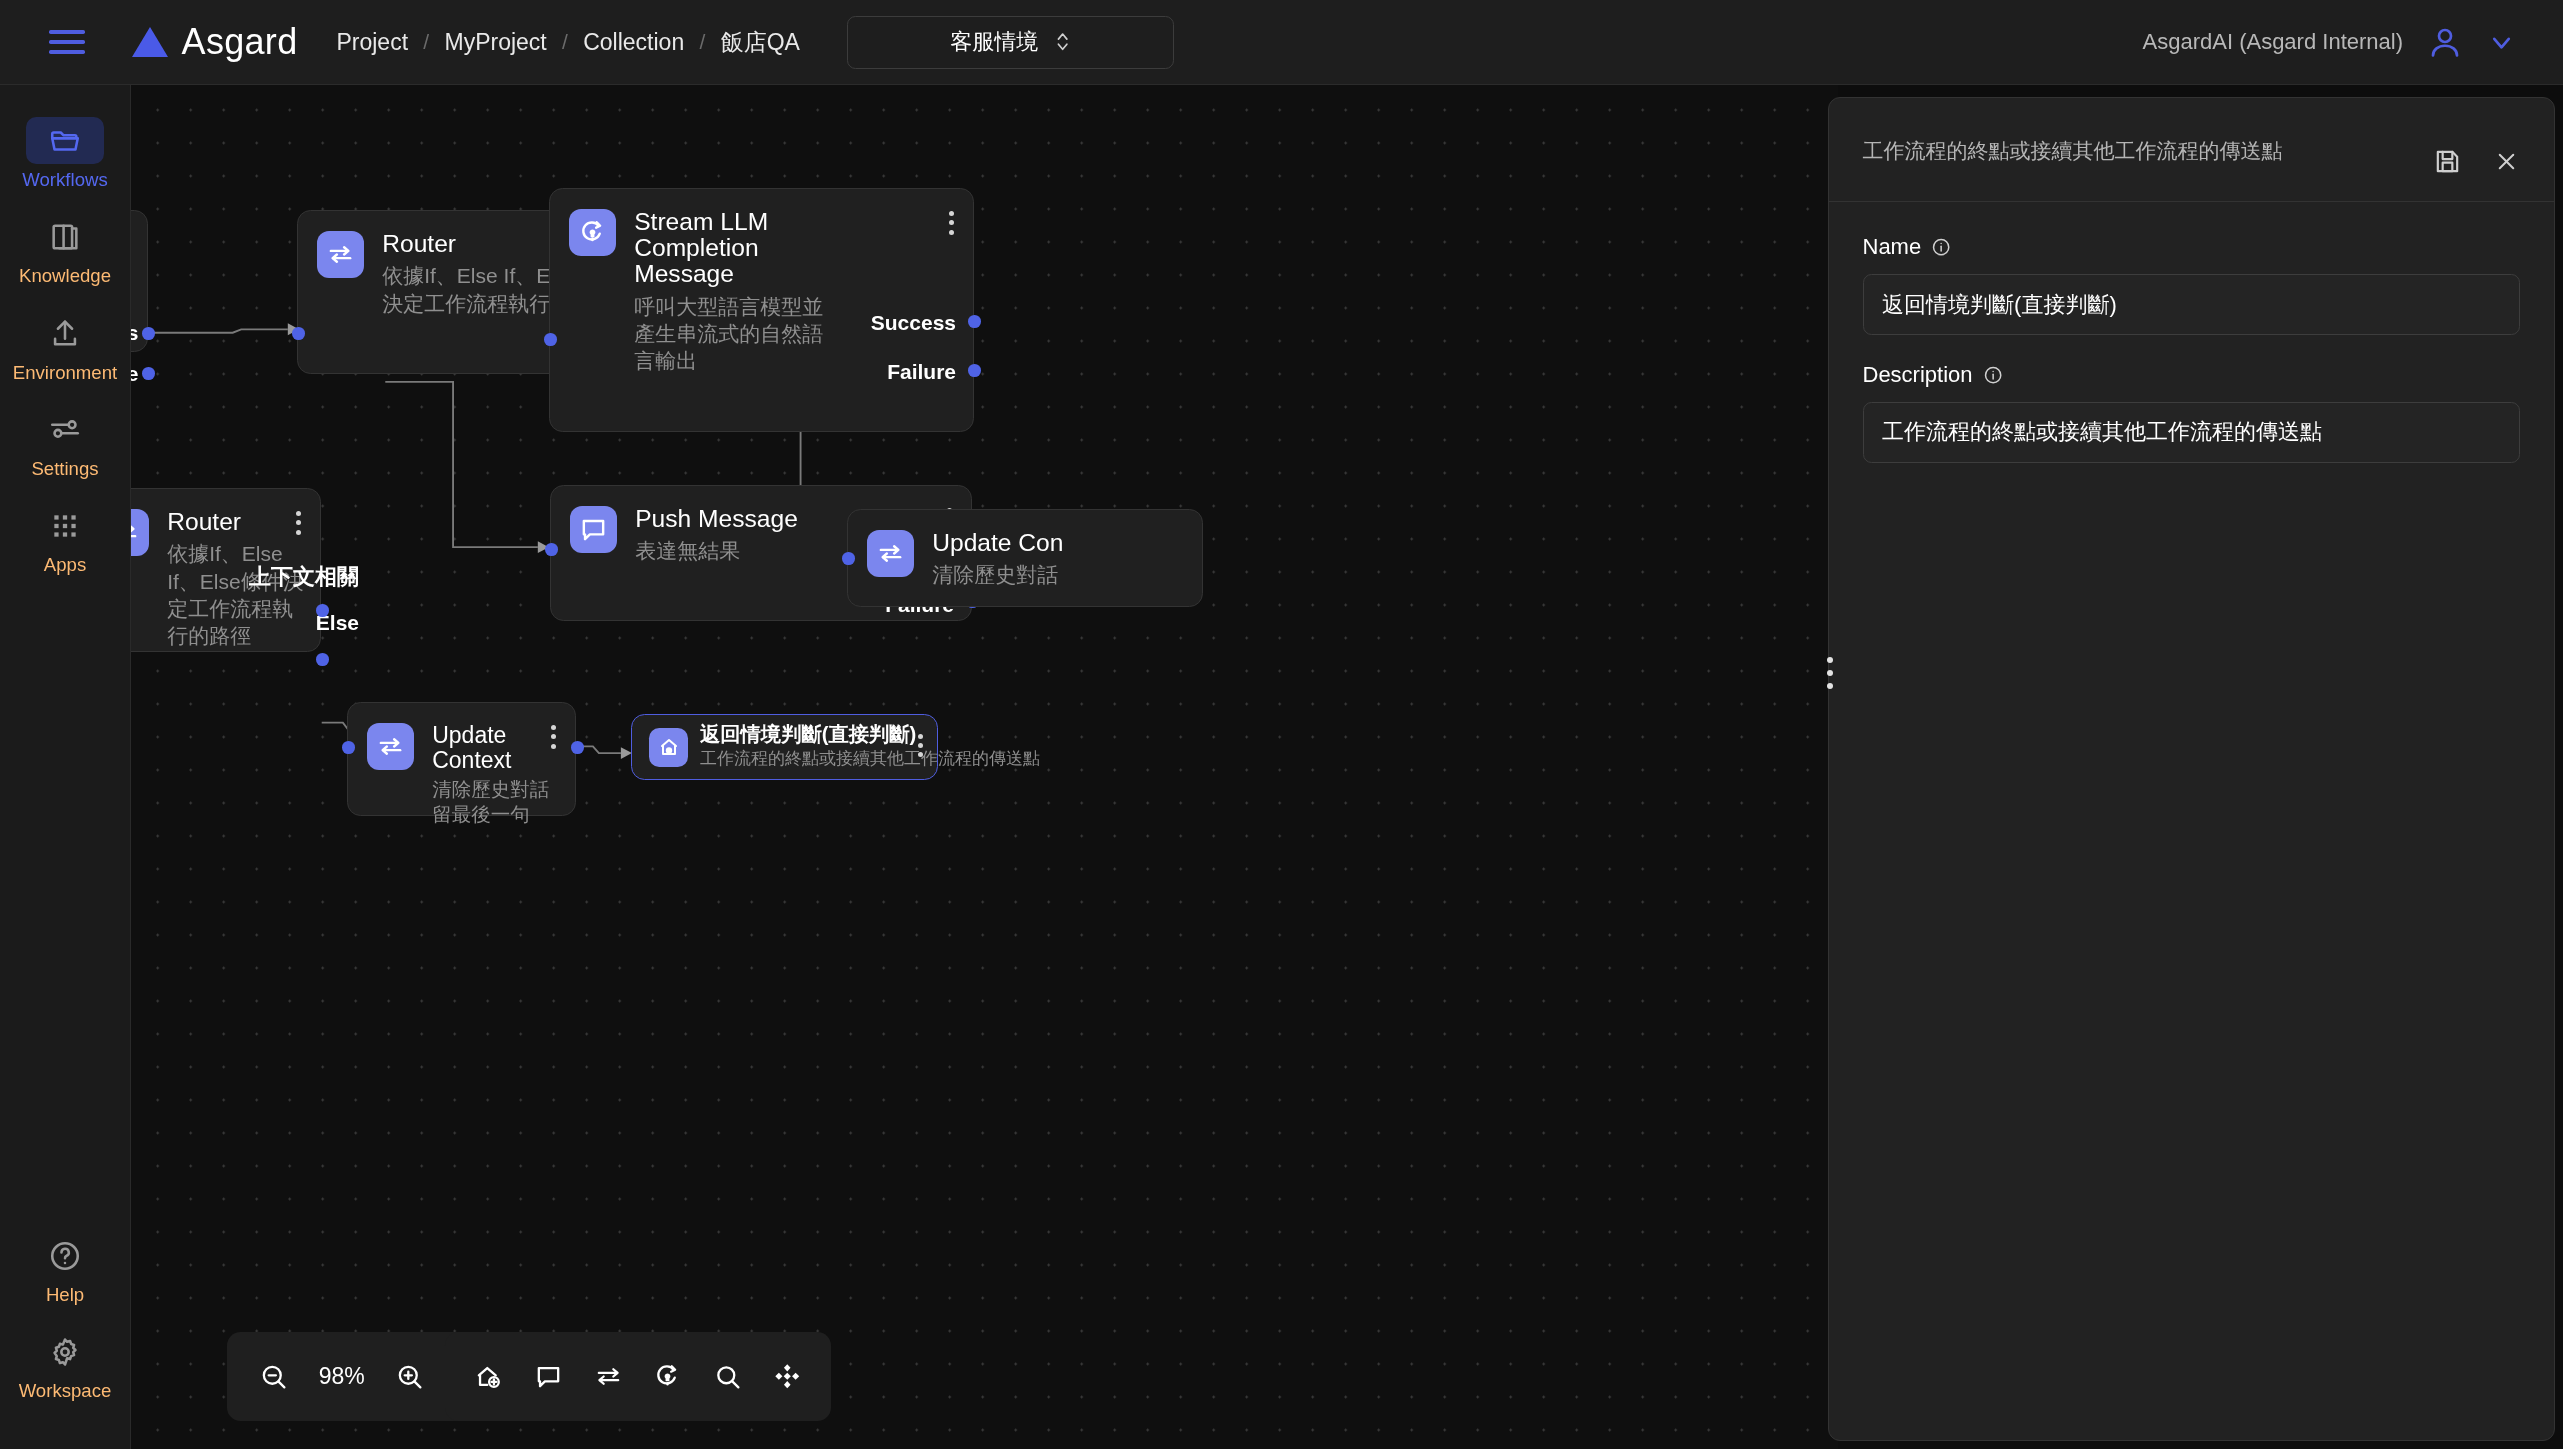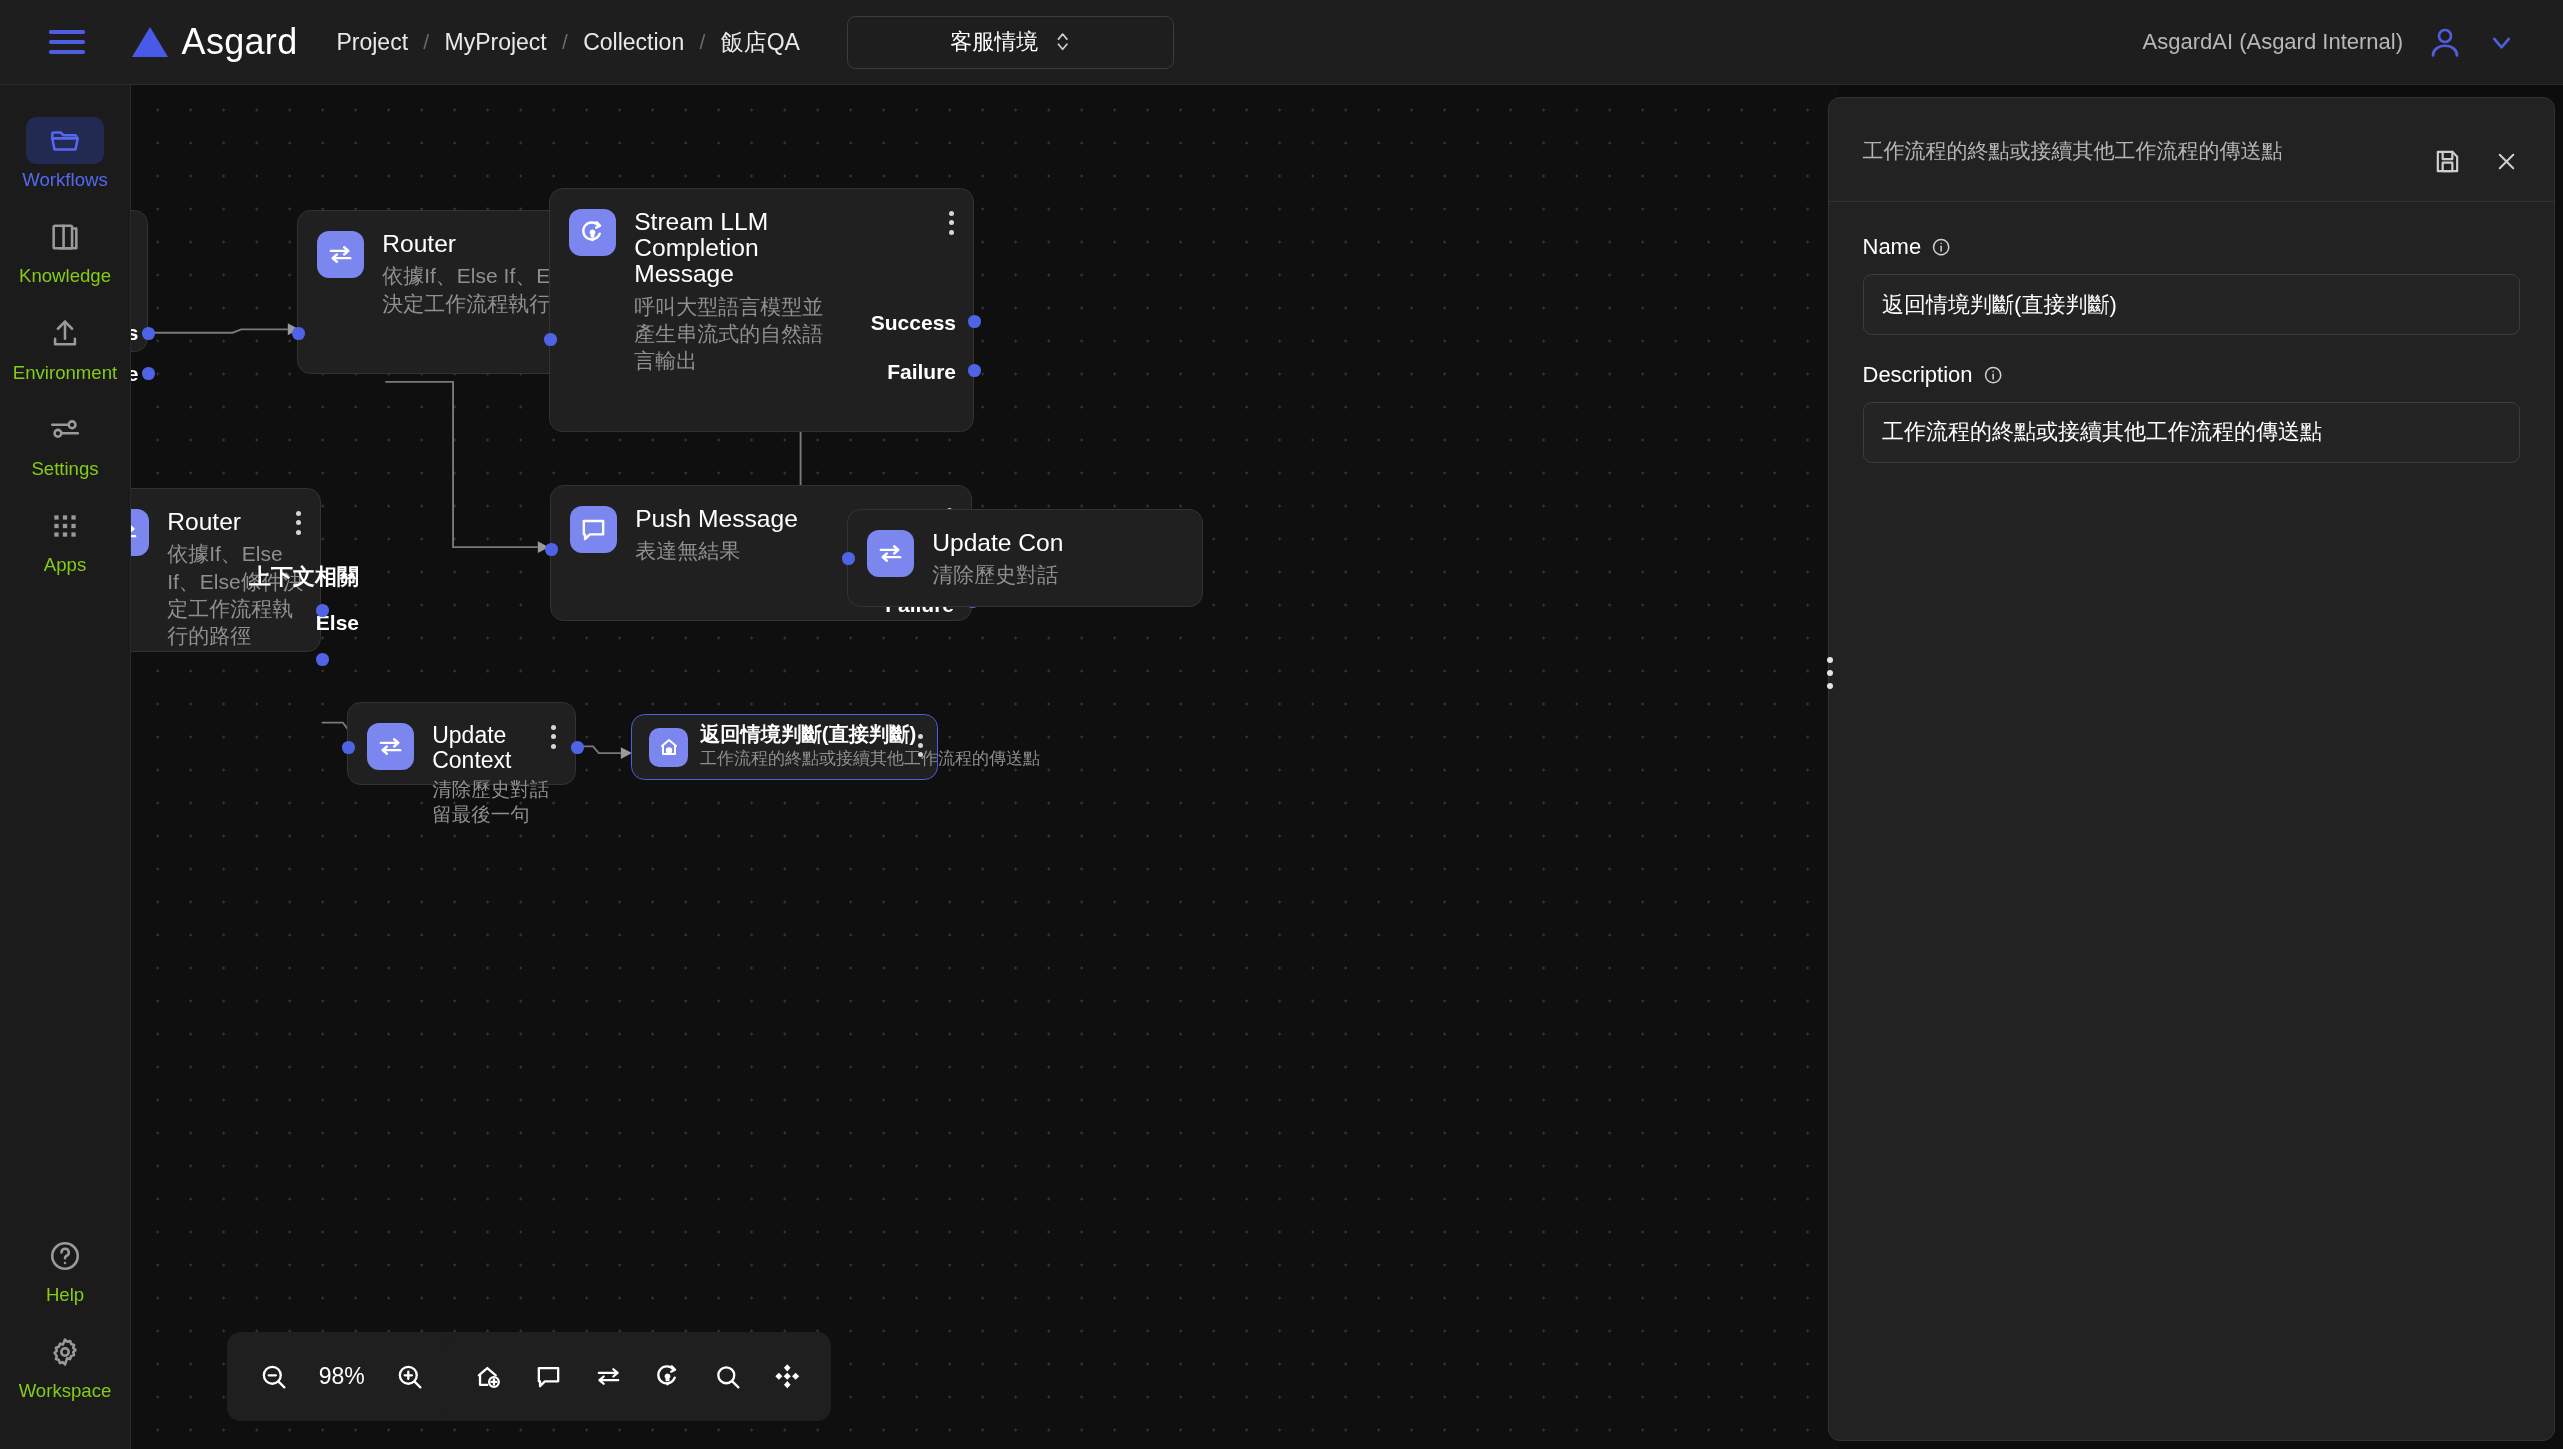--- a/index.html
+++ b/index.html
@@ -76,21 +76,21 @@
     width: 108px; margin-bottom: 12px;
     display: flex; flex-direction: column; align-items: center;
     cursor: pointer; padding: 5.1px 0;
   }
   .rail-ico {
     width: 78px; height: 47px; border-radius: 10.2px;
     display: flex; align-items: center; justify-content: center;
     color: #9a9a9a;
   }
   .rail-item.active .rail-ico { background: #222a52; color: #5468f0; }
-  .rail-lbl { margin-top: 5.1px; font-size: 18.6px; color: #84cc16; }
+  .rail-lbl { margin-top: 5.1px; font-size: 18.6px; color: #fdba74; }
   .rail-item.active .rail-lbl { color: #5468f0; }
   .rail-bottom { margin-top: auto; padding-bottom: 30.5px; display: flex; flex-direction: column; align-items: center; }
 
   
   .canvas {
     position: absolute; top: 85px; left: 131px;
     width: 1707px; height: 1365px;
     background-color: #0f0f0f;
     background-image: radial-gradient(#3a3a3a 1.4px, transparent 1.4px);
     background-size: 33px 33px;
@@ -477,21 +477,21 @@
           <polyline points="9,12 5.5,15 9,18"></polyline>
       </svg>
     </div>
     <div class="node-body">
       <div class="node-title" style="white-space:nowrap;">Update Con</div>
       <div class="node-desc" style="white-space:nowrap;">清除歷史對話</div>
     </div>
   </div>
   <div class="port-dot" style="left:711px; top:467px;"></div>
 
-  <div class="node" style="left:216px; top:617px; width:229px; height:83px;">
+  <div class="node" style="left:216px; top:617px; width:229px; height:114px;">
     <div class="node-ico">
       <svg width="29" height="29" viewBox="0 0 24 24" fill="none" stroke="currentColor" stroke-width="2" stroke-linecap="round" stroke-linejoin="round">
         <path d="M4 9h14"></path>
           <polyline points="15,6 18.5,9 15,12"></polyline>
         <path d="M20 15H6"></path>
           <polyline points="9,12 5.5,15 9,18"></polyline>
       </svg>
     </div>
     <div class="node-body">
       <div class="node-title" style="font-size:23px;">Update Context</div>

